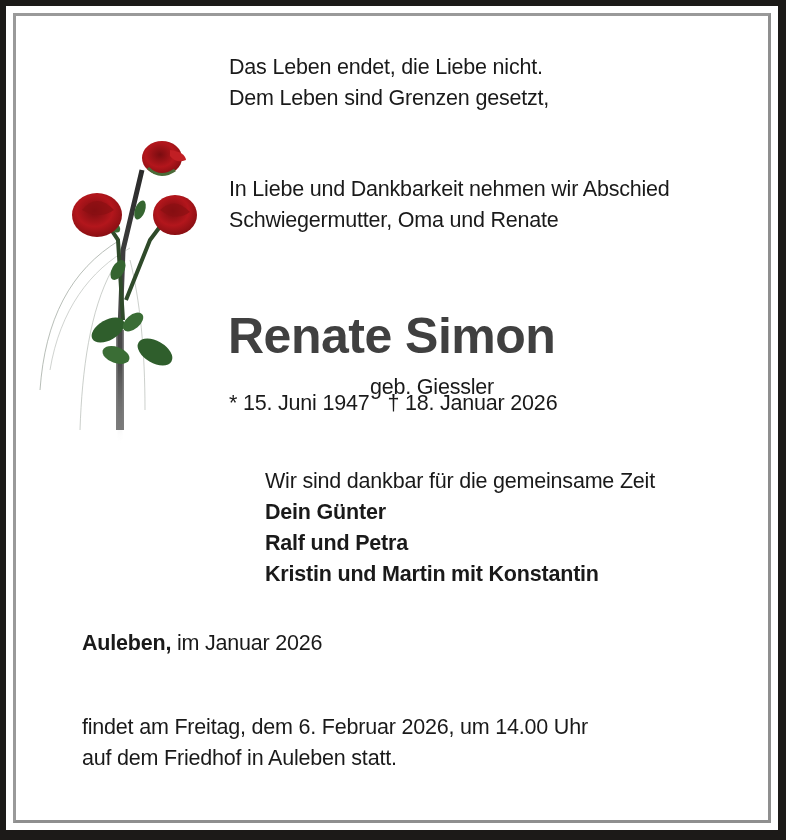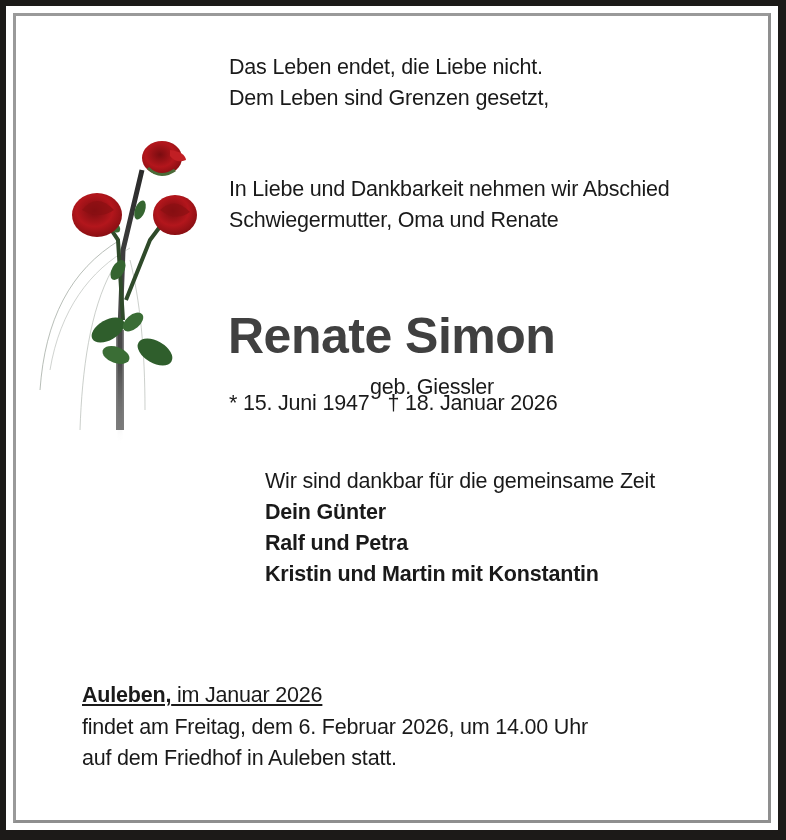--- a/index.html
+++ b/index.html
@@ -11,21 +11,21 @@
     .bold { font-weight: bold; }
     .block-right { left: 229px; }
     .block-left { left: 82px; }
     .poem { top: 52px; }
     .farewell { top: 174px; }
     .name { position: absolute; left: 228px; top: 306px; font-size: 50px; line-height: 60px; font-weight: bold; letter-spacing: -0.5px; color: #404040; white-space: nowrap; }
     .maiden { top: 372px; left: 350px; margin-left: 20px; }
     .dates { top: 388px; }
     .dates .sep { display: inline-block; width: 18px; }
     .thanks { top: 466px; margin-left: 36px; }
-    .place { top: 680px; text-decoration: underline; }
+    .place { top: 628px; }
     .ceremony { top: 712px; }
     .line { display: block; }
     .rose { position: absolute; left: 20px; top: 130px; width: 190px; height: 320px; }
   </style>
 </head>
 <body>
 
 <div class="frame-outer"></div>
 <div class="frame-inner"></div>
 

